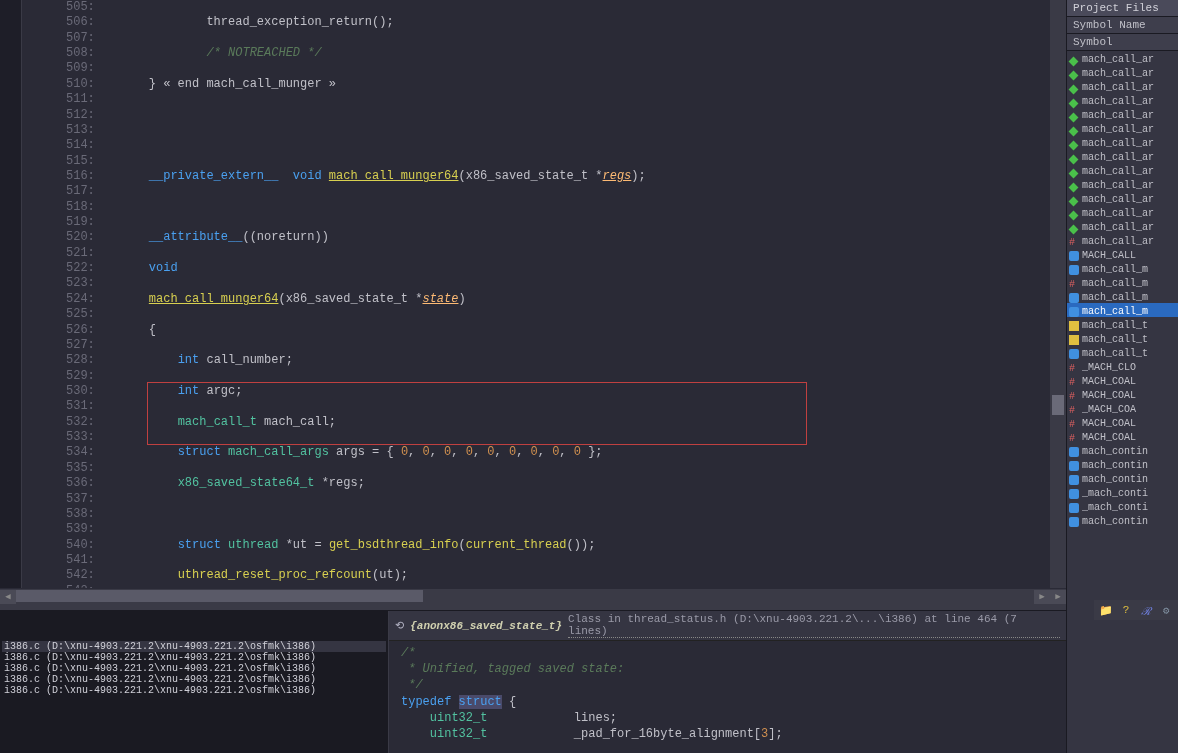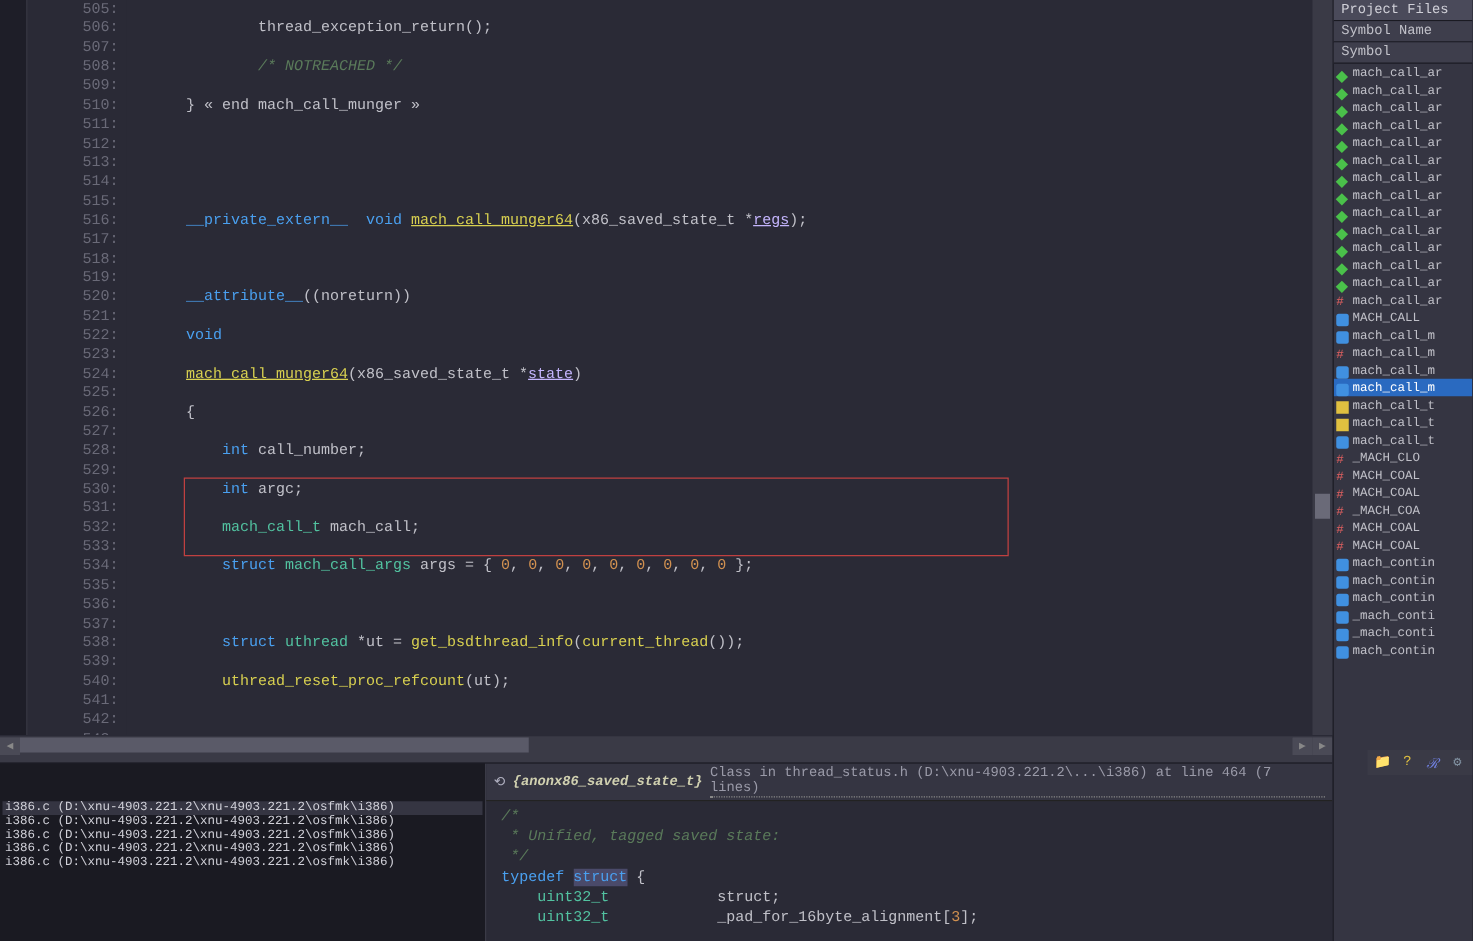--- a/index.html
+++ b/index.html
@@ -55,21 +55,21 @@
   font-size: 12px;
   position: relative;
 }
 .code-line { height: 1.28em; }
 .kw { color: #4aa0f0; text-align: center; }
 .type { color: #52c2a0; }
 .fn { color: #d8d050; text-decoration: underline; }
 .fn2 { color: #d8d050; }
 .num { color: #d09050; }
 .cmt { color: #5a7a5a; font-style: italic; }
-.param { color: #c4b5fd; text-decoration: underline; }
+.param { color: #fdba74; text-decoration: underline; font-style: italic; }
 .highlighted-box {
   position: absolute;
   border: 1px solid #c04040;
   background: transparent;
   pointer-events: none;
 }
 .scrollbar-h {
   height: 16px;
   background: #3a3a46;
   border-top: 1px solid #2a2a36;
@@ -296,20 +296,21 @@
 <div class="code-line"><span class="kw">__private_extern__</span>  <span class="kw">void</span> <span class="fn">mach_call_munger64</span>(x86_saved_state_t *<span class="param">regs</span>);</div>
 <div class="code-line"></div>
 <div class="code-line"><span class="kw">__attribute__</span>((noreturn))</div>
 <div class="code-line"><span class="kw">void</span></div>
 <div class="code-line"><span class="fn">mach_call_munger64</span>(x86_saved_state_t *<span class="param">state</span>)</div>
 <div class="code-line">{</div>
 <div class="code-line">    <span class="kw">int</span> call_number;</div>
 <div class="code-line">    <span class="kw">int</span> argc;</div>
 <div class="code-line">    <span class="type">mach_call_t</span> mach_call;</div>
 <div class="code-line">    <span class="kw">struct</span> <span class="type">mach_call_args</span> args = { <span class="num">0</span>, <span class="num">0</span>, <span class="num">0</span>, <span class="num">0</span>, <span class="num">0</span>, <span class="num">0</span>, <span class="num">0</span>, <span class="num">0</span>, <span class="num">0</span> };</div>
+<div class="code-line">    <span class="type">x86_saved_state64_t</span> *regs;</div>
 <div class="code-line"></div>
 <div class="code-line">    <span class="kw">struct</span> <span class="type">uthread</span> *ut = <span class="fn2">get_bsdthread_info</span>(<span class="fn2">current_thread</span>());</div>
 <div class="code-line">    <span class="fn2">uthread_reset_proc_refcount</span>(ut);</div>
 
 
 
 
 
 
 
@@ -355,21 +356,21 @@
       <div class="bottom-right">
         <div class="context-header">
           <span>⟲</span>
           <span class="context-title">{anonx86_saved_state_t}</span>
           <span class="context-info">Class in thread_status.h (D:\xnu-4903.221.2\...\i386) at line 464 (7 lines)</span>
         </div>
         <div class="context-code"><span class="cmt">/*</span>
 <span class="cmt"> * Unified, tagged saved state:</span>
 <span class="cmt"> */</span>
 <span class="kw">typedef </span><span class="kw sel-struct">struct</span><span> {</span>
-    <span class="type">uint32_t</span>            <span>struct;</span>
+    <span class="type">uint32_t</span>            <span>lines;</span>
     <span class="type">uint32_t</span>            <span>_pad_for_16byte_alignment[</span><span class="num">3</span><span>];</span></div>
       </div>
     </div>
   </div>
 
   <div class="right-panel">
     <div class="panel-tab">Project Files</div>
     <div class="panel-header">Symbol Name</div>
     <div class="panel-header">Symbol</div>
     <div class="symbol-list" id="symbols">

